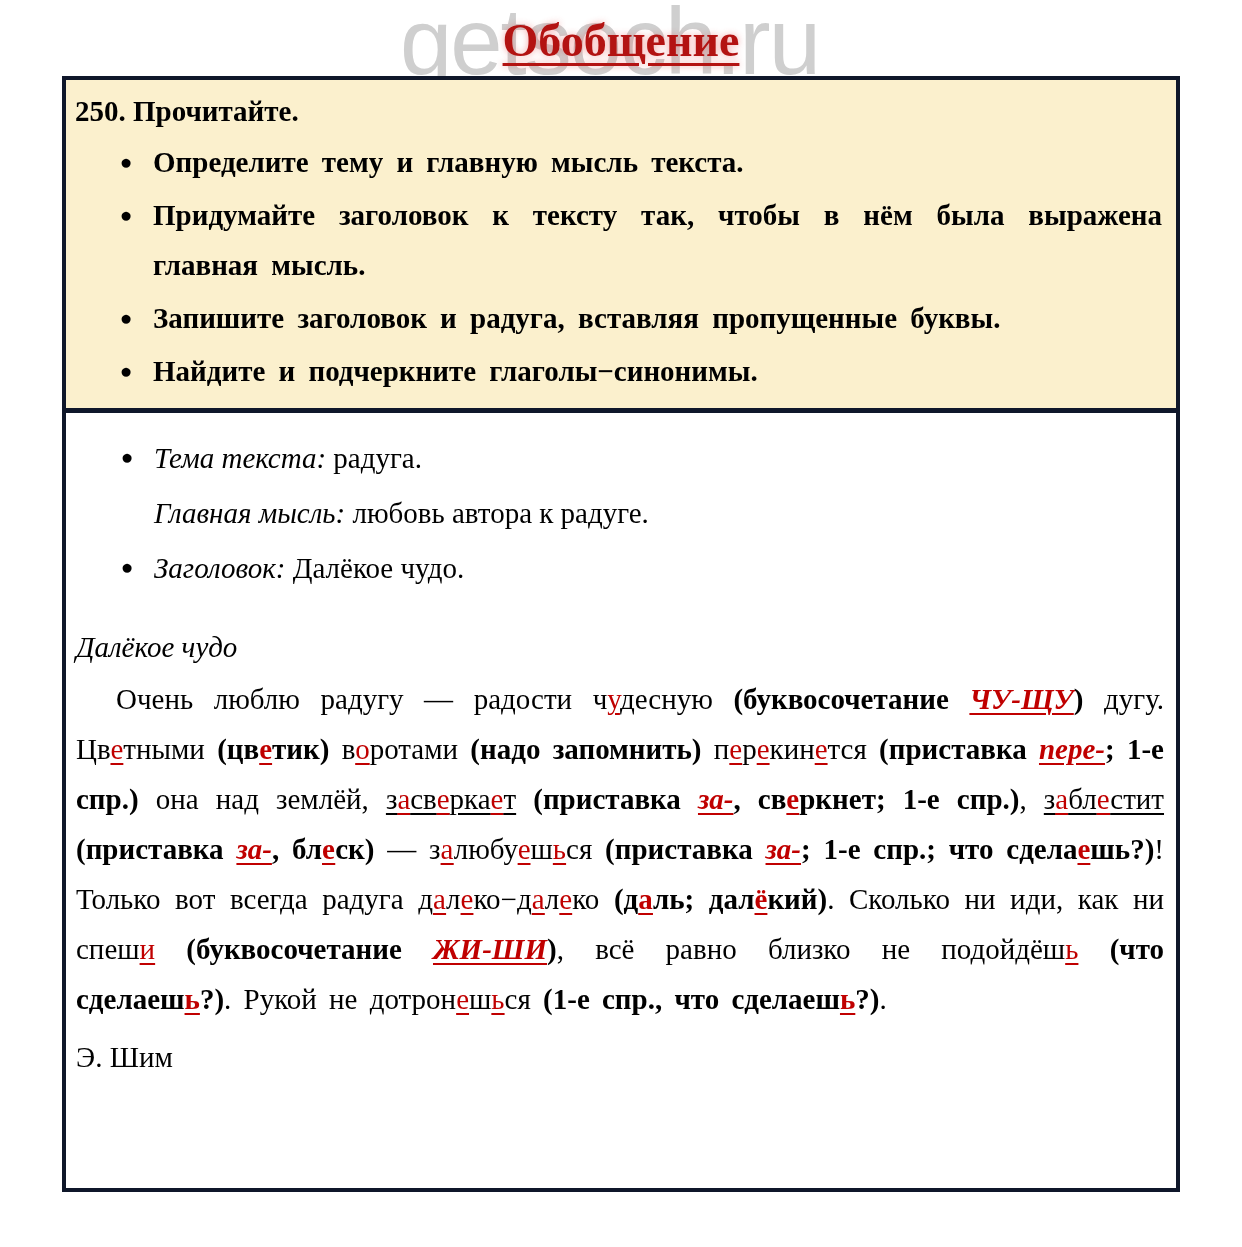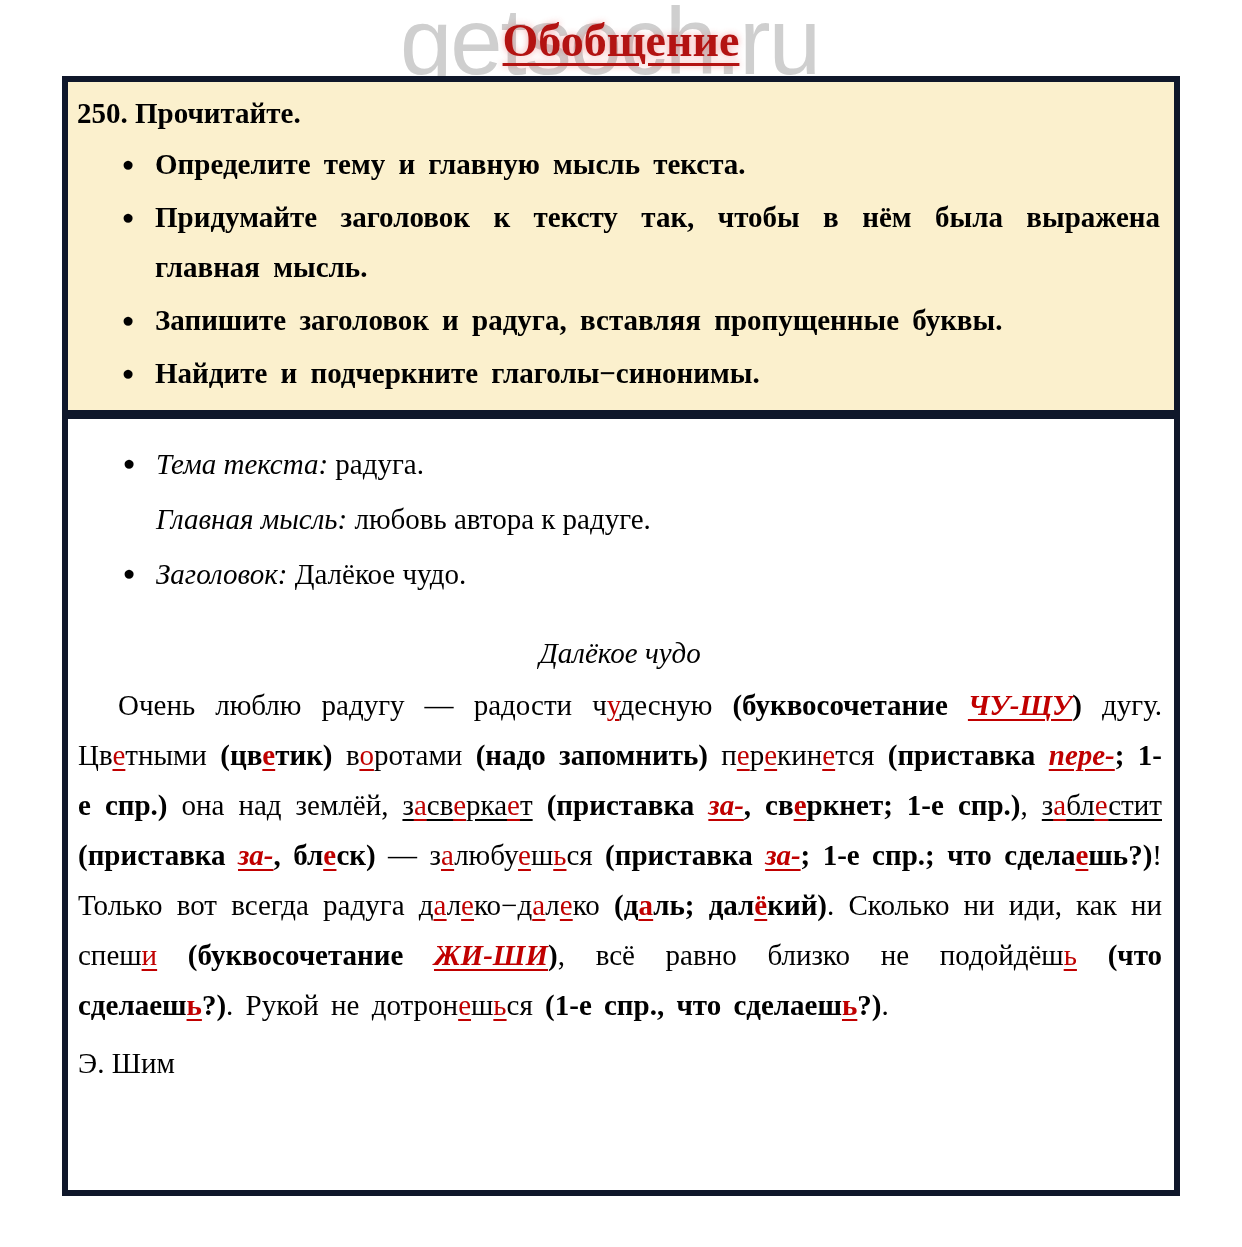--- a/index.html
+++ b/index.html
@@ -40,21 +40,21 @@
     font-size:46px;
     font-weight:bold;
     color:var(--title_red,#b31312);
     text-decoration:underline;
     text-decoration-thickness:3px;
     text-underline-offset:7px;
     text-shadow:0 0 7px rgba(226,62,62,0.45);
   }
 
   
-  .box { width:1118px; margin:0 auto; border:6px solid #0f172a; }
+  .box { width:1118px; margin:0 auto; border:4px solid #0f172a; }
   .exercise-box {
     background:var(--box_bg,#fbf0cd);
     padding:8px 14px 12px 9px;
     min-height:315px;
   }
   .answer-box {
     background:#ffffff;
     margin-top:-3px;
     padding:16px 12px 14px 10px;
     min-height:783px;
@@ -75,21 +75,21 @@
     line-height:50px;
     text-align:justify;
     word-spacing:6px;
   }
 
   
   .ans-text-wrap { flex:1; font-size:29px; line-height:52px; }
   .ans-label { font-style:italic; }
 
   .story-title {
-    text-align:center;
+    text-align:left;
     font-style:italic;
     font-size:29px;
     line-height:50px;
     margin-top:28px;
   }
 
   .para {
     font-size:29px;
     line-height:50px;
     text-align:justify;

